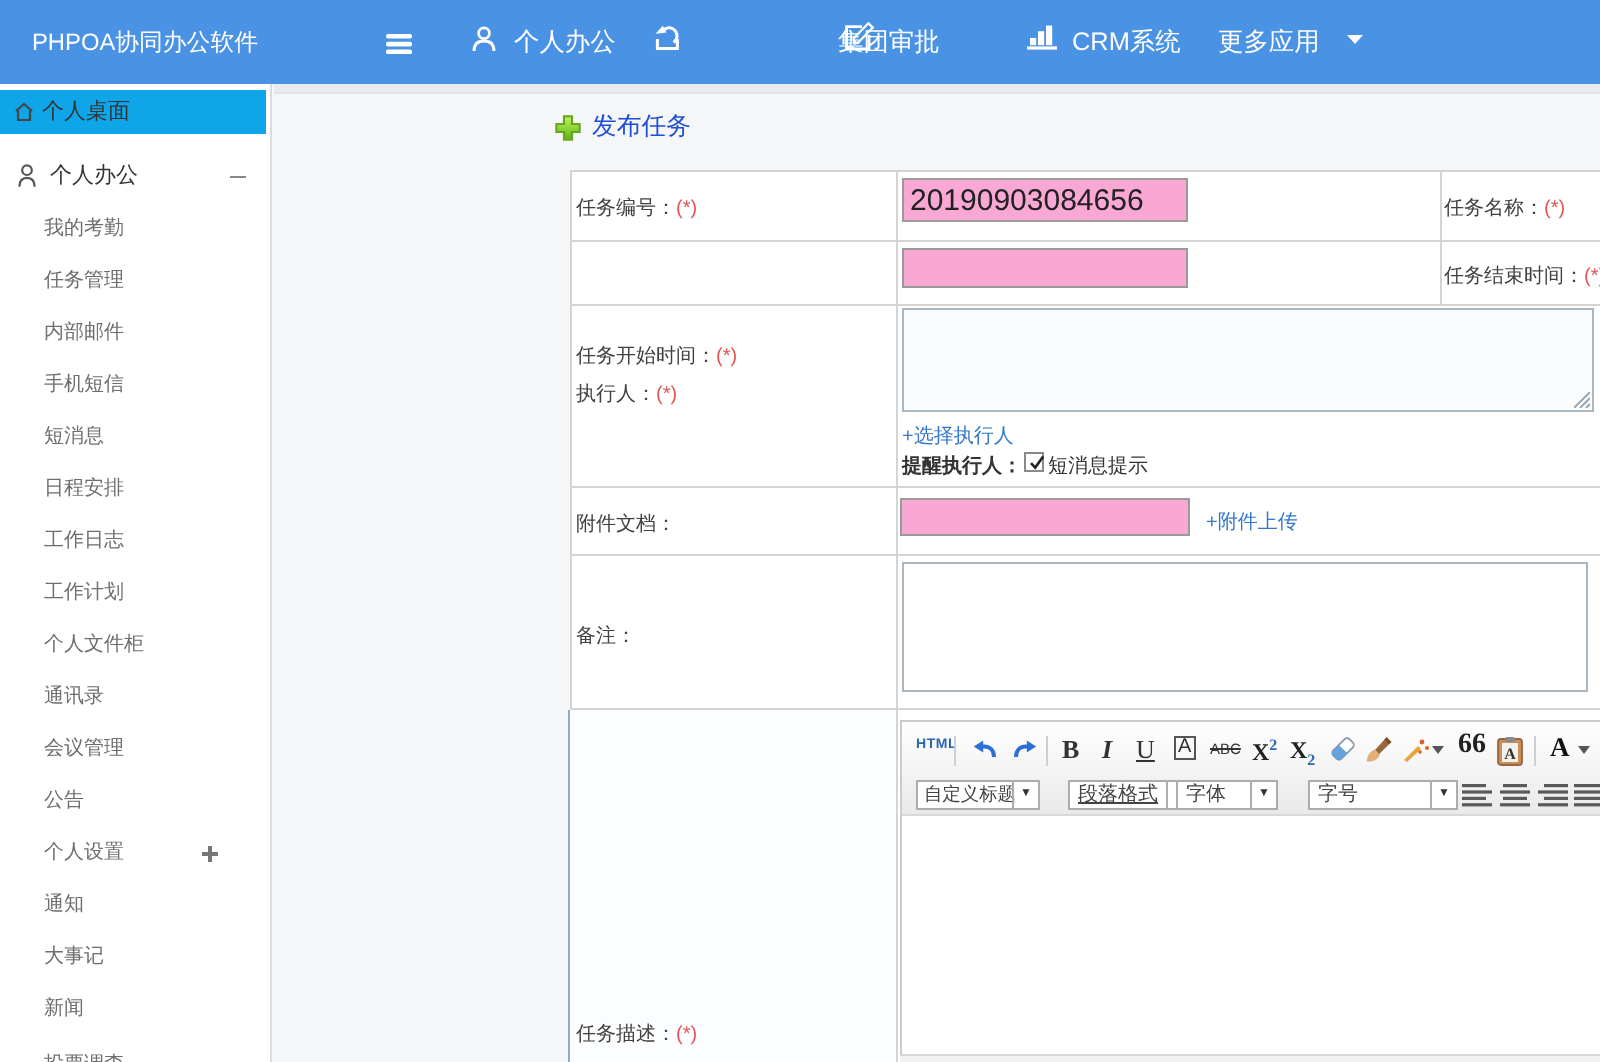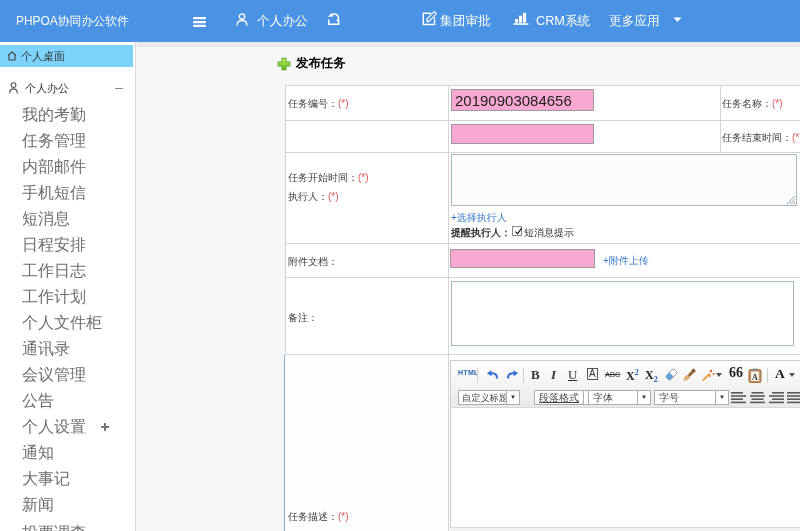--- a/index.html
+++ b/index.html
@@ -5,25 +5,25 @@
 * { margin:0; padding:0; box-sizing:border-box; }
 html,body { width:800px; height:531px; overflow:hidden; font-family:"Liberation Sans", sans-serif; background:#f5f6f7; }
 .abs { position:absolute; }
 
 #nav { position:absolute; left:0; top:0; width:800px; height:42px; background:#4a92e4; }
 #logo { position:absolute; left:16px; top:0; height:42px; line-height:42px; color:#fff; font-size:11.9px; letter-spacing:0; }
 .navitem { position:absolute; top:0; height:42px; line-height:42px; color:#fff; font-size:12.7px; }
 
 #side { position:absolute; left:0; top:42px; width:136px; height:489px; background:#fff; border-right:1px solid #dcdcdc; }
 .srow { position:absolute; left:0; width:135px; height:22px; line-height:22px; font-size:11px; color:#333; }
-.sub { position:absolute; left:22px; width:100px; height:22px; line-height:22px; font-size:16px; color:#6e6e6e; }
+.sub { position:absolute; left:22px; width:100px; height:22px; line-height:22px; font-size:10px; color:#6e6e6e; }
 
 #band { position:absolute; left:137px; top:42px; width:663px; height:5px; background:#eaebec; border-bottom:1px solid #e3e4e5; }
 #content { position:absolute; left:137px; top:48px; width:663px; height:483px; background:#f5f6f7; }
-#title { position:absolute; left:296px; top:55px; font-size:12.4px; font-weight:bold; color:#000000; }
+#title { position:absolute; left:296px; top:55px; font-size:12.4px; font-weight:normal; color:#1d4ed8; }
 
 #tbl { position:absolute; left:285px; top:85px; width:515px; height:446px; background:#fff; border-top:1px solid #d4d4d4; border-left:1px solid #d4d4d4; }
 .hline { position:absolute; left:285px; width:515px; height:1px; background:#d4d4d4; }
 .vline { position:absolute; width:1px; background:#d4d4d4; }
 .lbl { position:absolute; font-size:10px; color:#404040; white-space:nowrap; }
 .star { color:#e25555; }
 .inp { position:absolute; border:1px solid #9a9a9a; background:#f9a8d4; }
 .ta { position:absolute; border:1px solid #aab6c0; background:#fbfcfd; }
 .lnk { position:absolute; font-size:10px; color:#3577c8; white-space:nowrap; }
 
@@ -53,36 +53,36 @@
   <svg class="abs" style="left:327px;top:12px" width="15" height="14" viewBox="0 0 15 14">
     <path d="M1.7 7.5 L1.7 12.3 L11.7 12.3 L11.7 7.5" fill="none" stroke="#fff" stroke-width="1.5"></path>
     <path d="M9.8 9.2 A4 4 0 1 0 3.8 4.4" fill="none" stroke="#fff" stroke-width="1.5"></path>
     <path d="M0.8 4.9 L6.3 4.2 L4.4 0.9 Z" fill="#fff"></path>
   </svg>
   <svg class="abs" style="left:422px;top:11px" width="16" height="15" viewBox="0 0 16 15">
     <path d="M9 2.3 L1.3 2.3 L1.3 13.5 L12.5 13.5 L12.5 6.5" fill="none" stroke="#fff" stroke-width="1.4"></path>
     <path d="M5.2 10.8 L4.8 8.2 L12.2 0.6 L14.4 2.8 L7.0 10.4 Z" fill="none" stroke="#fff" stroke-width="1.1"></path>
     <path d="M5.2 10.8 L4.9 8.5 L7.0 10.4 Z" fill="#fff"></path>
   </svg>
-  <span class="navitem" style="left:440px">集团审批</span>
+  <span class="navitem" style="left:419px">集团审批</span>
   <svg class="abs" style="left:513px;top:12px" width="16" height="13" viewBox="0 0 16 13">
     <rect x="0.5" y="11.2" width="15" height="1.6" fill="#fff"></rect>
     <rect x="2.0" y="7.0" width="3.1" height="3.6" fill="#fff"></rect>
     <rect x="6.0" y="3.6" width="3.1" height="7" fill="#fff"></rect>
     <rect x="10.0" y="0.8" width="3.1" height="9.8" fill="#fff"></rect>
   </svg>
   <span class="navitem" style="left:536px">CRM系统</span>
   <span class="navitem" style="left:609px">更多应用</span>
   <svg class="abs" style="left:673px;top:17px" width="9" height="6" viewBox="0 0 9 6">
     <path d="M0.5 0.5 L4.5 5 L8.5 0.5 Z" fill="#fff"></path>
   </svg>
 </div>
 
 <div id="side"></div>
-<div class="srow" style="top:45px;width:133px;background:#7dd3fc;">
+<div class="srow" style="top:45px;width:133px;background:#0ea5e9;">
   <svg class="abs" style="left:7px;top:6px" width="10" height="10" viewBox="0 0 10 10">
     <path d="M1 4.5 L5 1 L9 4.5 M2 4.2 L2 9 L8 9 L8 4.2" fill="none" stroke="#444" stroke-width="1.1"></path>
   </svg>
   <span style="position:absolute;left:21px;">个人桌面</span>
 </div>
 <div class="srow" style="top:77px;">
   <svg class="abs" style="left:9px;top:5px" width="9" height="12" viewBox="0 0 9 12">
     <circle cx="4.5" cy="3.1" r="2.4" fill="none" stroke="#555" stroke-width="1.1"></circle>
     <path d="M0.7 11.4 C0.7 8.2 2.3 6.9 4.5 6.9 C6.7 6.9 8.3 8.2 8.3 11.4" fill="none" stroke="#555" stroke-width="1.1"></path>
   </svg>
@@ -216,21 +216,21 @@
       <text x="7" y="11.5" font-size="8" font-weight="bold" fill="#333" text-anchor="middle" font-family="Liberation Serif">A</text>
     </svg>
     <div class="tsep" style="left:316px;"></div>
     <span class="abs" style="left:324px;top:5px;font-family:'Liberation Serif',serif;font-size:13.5px;font-weight:bold;color:#111;">A</span>
     <svg class="abs" style="left:338px;top:12px" width="6" height="4" viewBox="0 0 6 4">
         <path d="M0 0 L6 0 L3 4 Z" fill="#555"></path>
       </svg>
 
     <div class="ddl" style="left:7px;width:62px;"><span style="padding-left:3px;font-size:9.2px;">自定义标题</span><span class="cap">▼</span></div>
     <div class="ddl" style="left:83px;width:63px;text-decoration:underline;"><span style="padding-left:4px;">段落格式</span><span class="cap">▼</span></div>
-    <div class="ddl" style="left:137px;width:63px;"><span style="padding-left:4px;">字体</span><span class="cap">▼</span></div>
+    <div class="ddl" style="left:137px;width:51px;"><span style="padding-left:4px;">字体</span><span class="cap">▼</span></div>
     <div class="ddl" style="left:203px;width:75px;"><span style="padding-left:4px;">字号</span><span class="cap">▼</span></div>
     <svg class="abs" style="left:280px;top:31px" width="70" height="12" viewBox="0 0 70 12">
       <g fill="#5a5a5a">
         <rect x="0" y="0" width="12" height="1.6"></rect>
           <rect x="0" y="3.2" width="15" height="1.6"></rect>
           <rect x="0" y="6.4" width="12" height="1.6"></rect>
           <rect x="0" y="9.6" width="15" height="1.6"></rect>
         <rect x="20.5" y="0" width="12" height="1.6"></rect>
           <rect x="19" y="3.2" width="15" height="1.6"></rect>
           <rect x="20.5" y="6.4" width="12" height="1.6"></rect>

